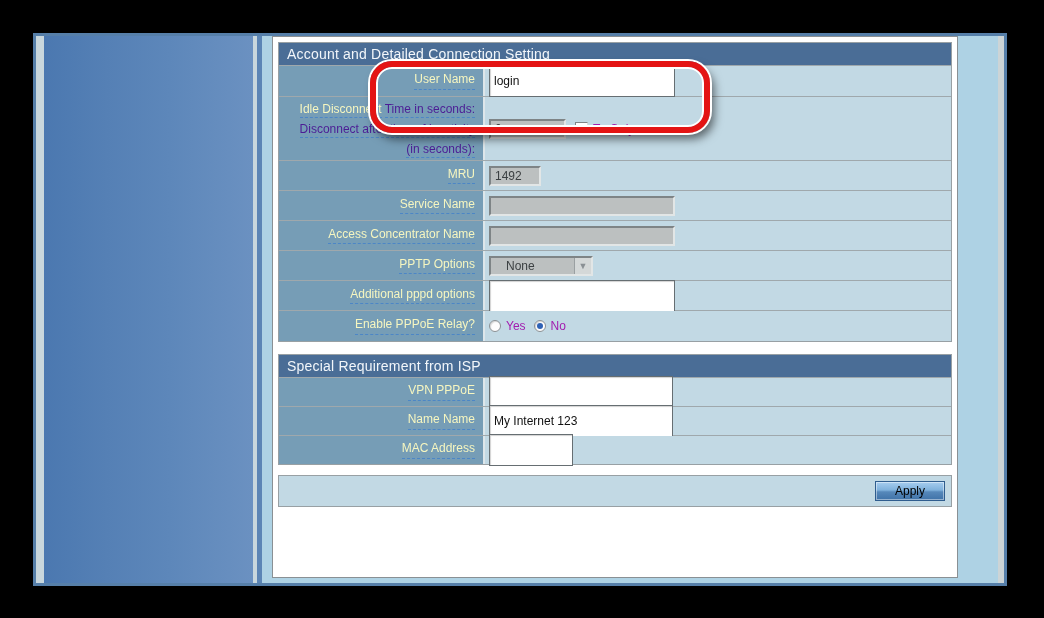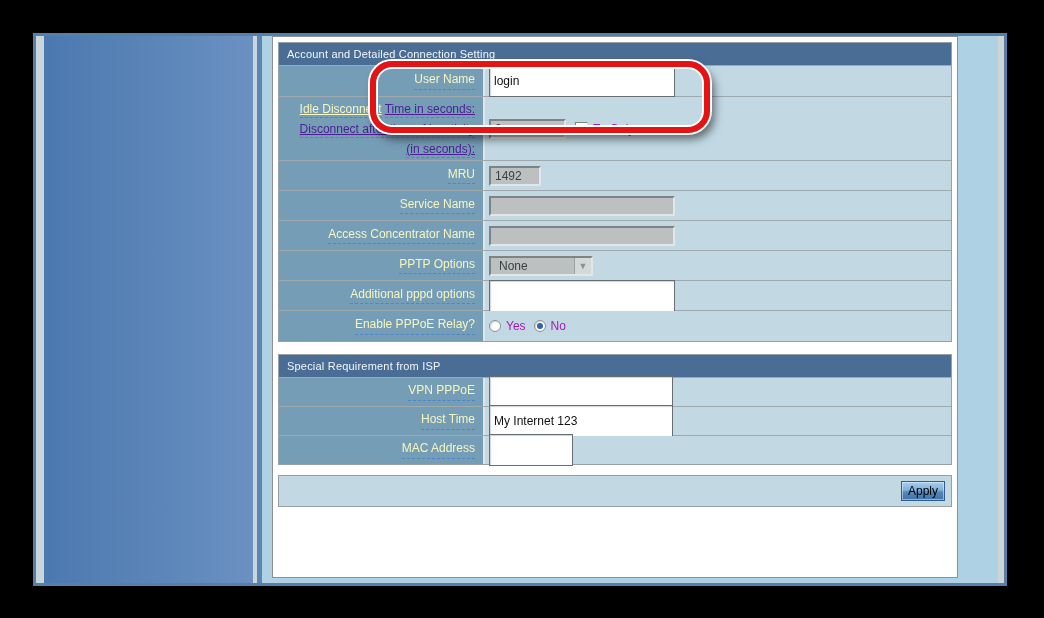--- a/index.html
+++ b/index.html
@@ -25,58 +25,58 @@
   }
   
   .card{
     position:absolute;left:10px;top:0;width:686px;height:542px;
     background:#fff;border:1px solid #8a9094;box-sizing:border-box;
     padding:5px;
   }
   .tbl{border:1px solid #98a0a4;}
   .tbl-header{
     height:22px;background:#4a6d96;color:#f2f6fa;display:flex;align-items:center;
-    padding:0 8px;font-size:11px;letter-spacing:.2px;
+    padding:0 8px;font-size:14px;letter-spacing:.2px;
   }
   .row{display:flex;border-top:1px solid #9fa8ac;}
   .cl{
     width:204px;background:#769db6;display:flex;align-items:center;
     justify-content:flex-end;padding:0 8px 0 4px;box-sizing:border-box;text-align:right;
   }
   .cr{
     flex:1;background:#c2d9e4;display:flex;align-items:center;
     padding-left:4px;border-left:2px solid #dde6ea;
   }
   .r30{height:30px}.r63{height:63px}.r29{height:29px}.r28{height:28px}
   .lbl{
     color:#f6f6c0;font-size:12px;border-bottom:1px dashed #4c86c6;
     padding-bottom:1px;line-height:1.3;
   }
   .lbl-w{color:#4c1d95;}
   .idle-lbl{font-size:12px;line-height:20px;text-align:right;}
-  .idle-lbl span{border-bottom:1px dashed #4c86c6;text-decoration:underline;}
+  .idle-lbl span{border-bottom:1px dashed #4c86c6;}
   
   .ti{
     height:32px;box-sizing:border-box;border:1px solid #666e72;background:#fff;
     font-family:"Liberation Sans",sans-serif;font-size:12px;color:#111;
     padding:1px 4px;box-shadow:inset 1px 1px 1px rgba(0,0,0,.18);
   }
   .pw{letter-spacing:1px;font-size:11px;font-weight:bold;}
   .ti-dis{
     height:20px;box-sizing:border-box;background:#bcc0c0;color:#3c4042;
     border-style:solid;border-width:2px;border-color:#7e8486 #e2e6e6 #e2e6e6 #7e8486;
     font-family:"Liberation Sans",sans-serif;font-size:12px;padding:1px 4px;
   }
   .w186{width:186px}.w184{width:184px}.w77{width:77px}.w52{width:52px}.w84{width:84px}
   .sel{
     width:104px;height:20px;box-sizing:border-box;background:#bcc0c0;
     border-style:solid;border-width:2px;border-color:#7e8486 #e2e6e6 #e2e6e6 #7e8486;
     display:flex;align-items:center;font-size:12px;color:#3c4042;
   }
-  .sel-txt{flex:1;padding-left:8px;}
+  .sel-txt{flex:1;padding-left:15px;}
   .sel-arr{
     width:16px;height:16px;background:#d4d8d8;border-left:1px solid #9aa0a2;
     display:flex;align-items:center;justify-content:center;color:#8a9094;font-size:9px;
   }
   .cbx{
     width:13px;height:13px;background:#fff;box-sizing:border-box;
     border-style:solid;border-width:1px;border-color:#7e8486 #d8dcdc #d8dcdc #7e8486;
     display:inline-block;
   }
   .ctl-txt{font-size:12px;color:#a21caf;margin-left:5px;}
@@ -88,21 +88,21 @@
   .radio.on::after{
     content:"";position:absolute;left:2px;top:2px;width:6px;height:6px;border-radius:50%;
     background:#2f62b5;
   }
   .gap12{height:12px}.gap10{height:10px}
   .apply-bar{
     height:30px;background:#c2d9e4;border:1px solid #98a0a4;
     display:flex;align-items:center;justify-content:flex-end;padding-right:6px;
   }
   .btn-apply{
-    width:44px;height:20px;font-family:"Liberation Sans",sans-serif;font-size:12px;color:#000;
+    width:70px;height:20px;font-family:"Liberation Sans",sans-serif;font-size:12px;color:#000;
     background:linear-gradient(180deg,#a6cdef 0%,#7fb1dc 45%,#5688ba 55%,#3f72a8 100%);
     border:1px solid #2f5d8e;box-shadow:inset 0 0 0 1px rgba(255,255,255,.45);
     display:flex;align-items:center;justify-content:center;cursor:pointer;
   }
   
   .highlight-ring{
     position:absolute;left:370px;top:61px;width:340px;height:72px;box-sizing:border-box;
     border:6px solid #e41414;border-radius:22px;pointer-events:none;
     box-shadow:0 0 0 2px #ffffff, inset 0 0 0 2px #ffffff, 4px 6px 10px rgba(0,0,0,.55);
   }
@@ -221,21 +221,21 @@
           <div class="cl">
               <span class="lbl">VPN PPPoE</span>
             </div>
           <div class="cr">
               <input class="ti w184" type="text" value="" style="">
             </div>
         </div>
 
         <div class="row r28">
           <div class="cl">
-              <span class="lbl">Host Time</span>
+              <span class="lbl">Name Name</span>
             </div>
           <div class="cr">
               <input class="ti w184" type="text" value="My Internet 123" style="">
             </div>
         </div>
 
         <div class="row r28">
           <div class="cl">
               <span class="lbl">MAC Address</span>
             </div>

